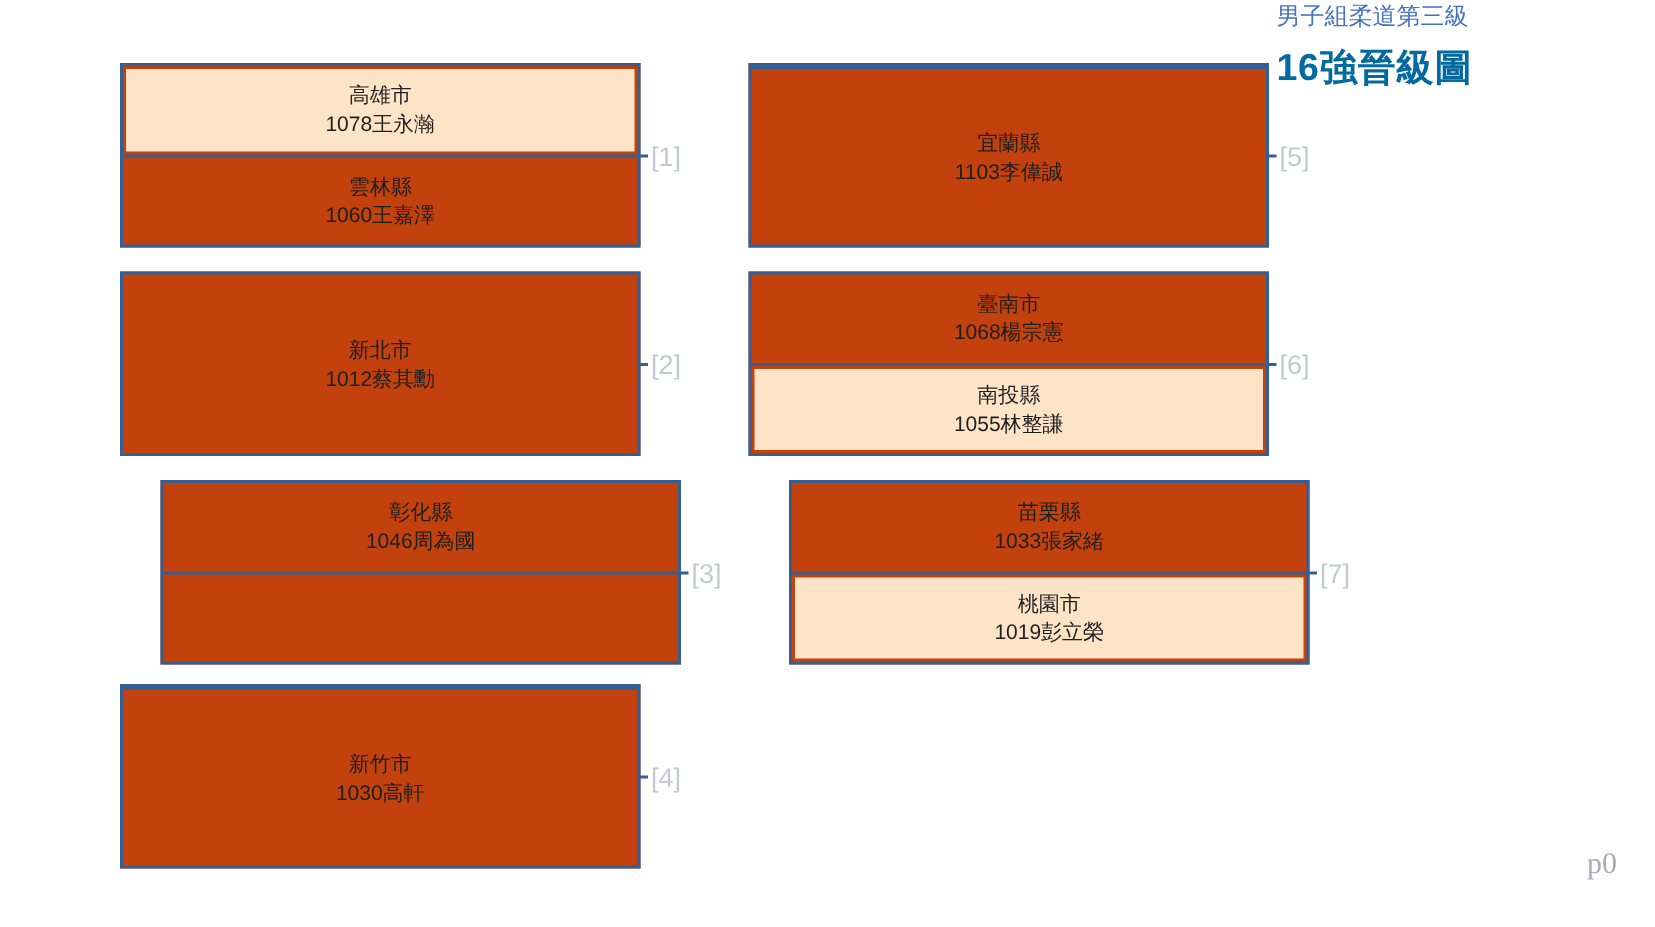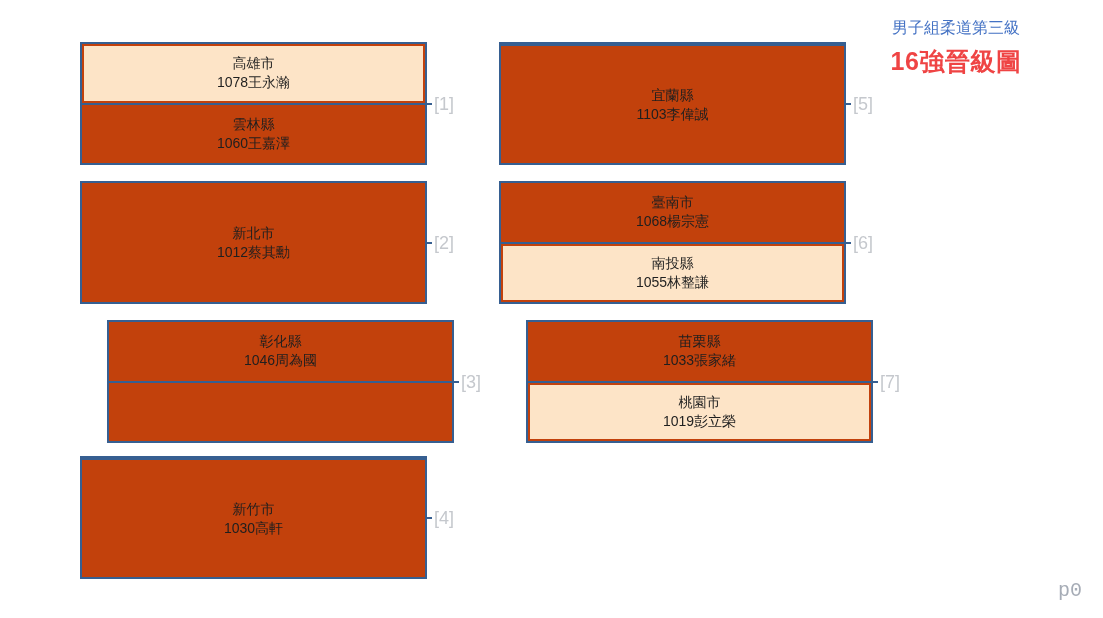--- a/index.html
+++ b/index.html
@@ -9,23 +9,23 @@
     --bracket-label:#C5C8CD;
     --page-marker:#A6ACB6;
     --text:#1F1F1F;
   }
   html,body{margin:0;padding:0;background:#fff;}
   .page{
     position:relative;width:1103px;height:618px;background:#fff;overflow:hidden;
     font-family:"Liberation Sans",sans-serif;
   }
   
-  .header{position:absolute;top:18px;left:851px;width:210px;text-align:center;}
+  .header{position:absolute;top:2px;left:851px;width:210px;}
   .subtitle{font-size:16px;line-height:20px;color:var(--subtitle);}
-  .title{font-size:25px;line-height:30px;font-weight:700;color:#ef4444;margin-top:8px;letter-spacing:.5px;}
+  .title{font-size:25px;line-height:30px;font-weight:700;color:#0369a1;margin-top:8px;letter-spacing:.5px;}
   
   .match{
     position:absolute;width:347px;height:123px;box-sizing:border-box;
     border:2px solid var(--border);background:#c2410c;
     display:flex;flex-direction:column;
   }
   .col-l{left:80px;} .col-r{left:499px;}
   .row-0{top:42px;} .row-1{top:181px;} .row-2{top:320px;margin-left:27px;} .row-3{top:456px;}
   .match::after{ 
     content:"";position:absolute;top:calc(50% - 1px);right:-7px;width:7px;height:2px;background:var(--border);
@@ -36,22 +36,22 @@
     flex:1;display:flex;flex-direction:column;align-items:center;justify-content:center;
     color:var(--text);font-size:14px;line-height:19px;
   }
   .fill.hl{background:var(--highlight);}
   .bracket-label{
     position:absolute;left:calc(100% + 9px);top:50%;transform:translateY(-46%);
     color:var(--bracket-label);font-size:18px;
   }
   
   .page-marker{
-    position:absolute;left:1058px;top:579px;
-    font-family:Liberation Mono, monospace;font-size:20px;color:var(--page-marker);
+    position:absolute;left:1058px;top:565px;
+    font-family:Liberation Serif, serif;font-size:20px;color:var(--page-marker);
   }
 </style>
 </head>
 <body>
 
 <div class="page">
 
   <div class="header">
     <div class="subtitle">男子組柔道第三級</div>
     <div class="title">16強晉級圖</div>

